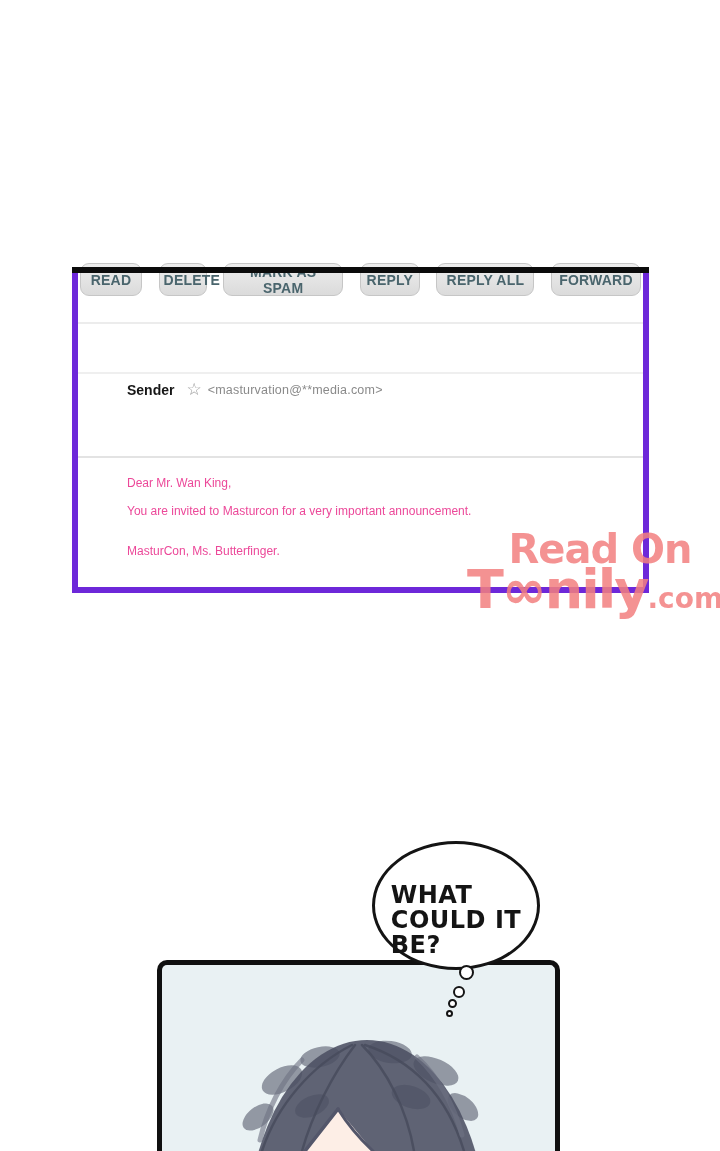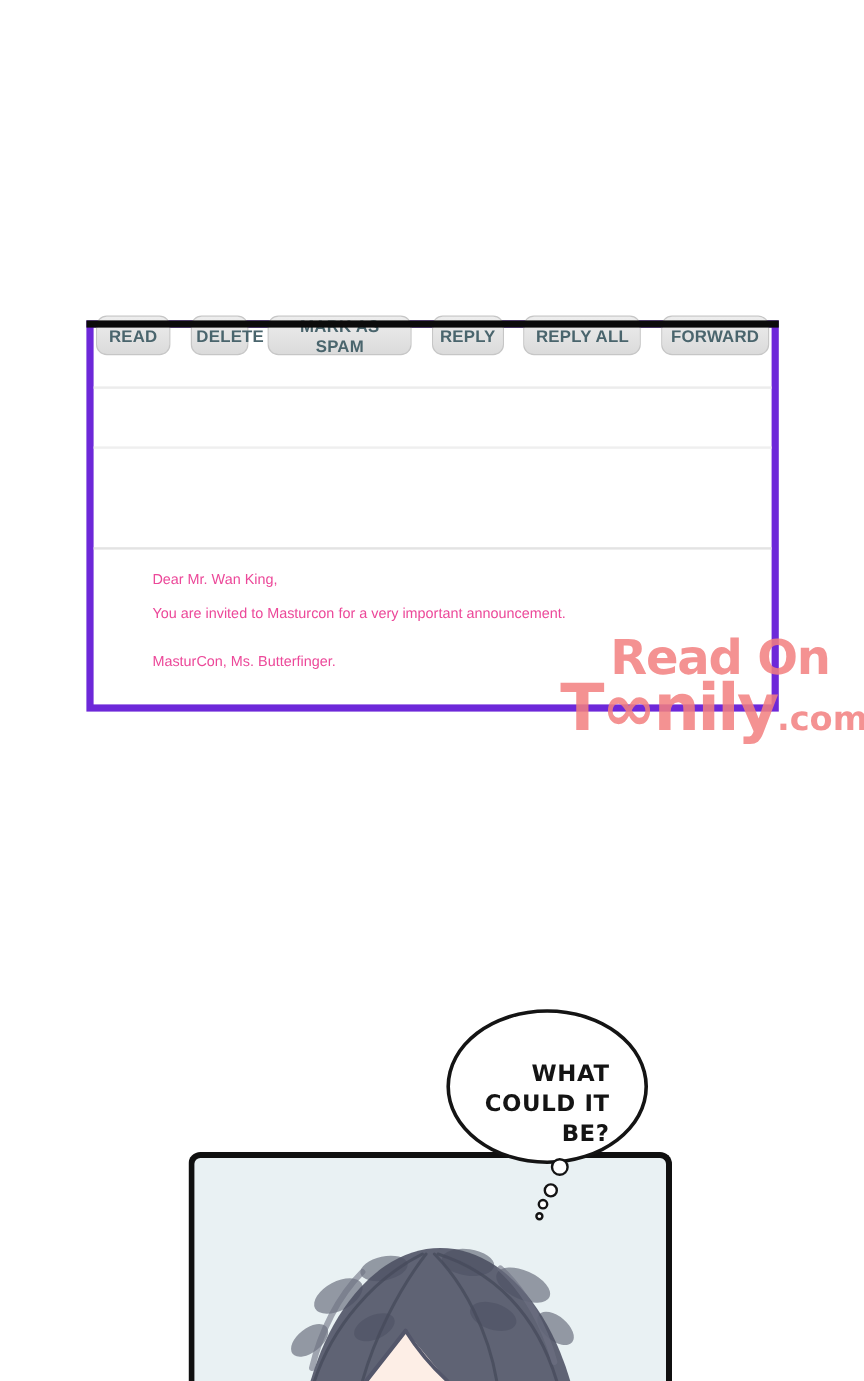--- a/index.html
+++ b/index.html
@@ -33,22 +33,22 @@
              font-family:"DejaVu Sans",sans-serif;font-weight:bold;text-align:center;
              pointer-events:none;}
   .wm1{left:460px;top:526px;width:280px;font-size:40px;letter-spacing:-1px;}
   .wm2{left:445px;top:560px;width:300px;font-size:54px;letter-spacing:-2px;line-height:60px;}
   .wm-suffix{font-size:28px;letter-spacing:0;}
 
   
   .bubble{position:absolute;left:372px;top:841px;width:168px;height:129px;
           box-sizing:border-box;border:3px solid #141414;border-radius:50%;
           background:#fff;z-index:6;display:flex;align-items:center;justify-content:center;}
-  .bubble-text{font-family:"DejaVu Sans",sans-serif;font-weight:bold;font-size:19px;
-               line-height:25px;color:#141414;text-align:right;letter-spacing:.5px;margin-top:29px;}
+  .bubble-text{font-family:"DejaVu Sans",sans-serif;font-weight:bold;font-size:24px;
+               line-height:25px;color:#141414;text-align:left;letter-spacing:.5px;margin-top:29px;}
   .tdot{position:absolute;box-sizing:border-box;background:#fff;border:2.5px solid #141414;
         border-radius:50%;z-index:7;}
   .tdot1{left:459px;top:965px;width:15px;height:15px;}
   .tdot2{left:453px;top:986px;width:12px;height:12px;}
   .tdot3{left:448px;top:999px;width:9px;height:9px;border-width:2px;}
   .tdot4{left:446px;top:1010px;width:7px;height:7px;border-width:2px;}
 
   
   .comic-panel{position:absolute;left:157px;top:960px;width:403px;height:191px;
                box-sizing:border-box;border:5px solid #101010;border-bottom:none;
@@ -68,20 +68,25 @@
       <button class="tb" style="width:120px">MARK AS SPAM</button>
       <button class="tb" style="width:60px">REPLY</button>
       <button class="tb" style="width:98px">REPLY ALL</button>
       <button class="tb" style="width:90px">FORWARD</button>
     </div>
     <div class="top-cover"></div>
 
     <div class="sep sep1"></div>
     <div class="sep sep2"></div>
 
+    <div class="frow sender-row">
+      <span class="flabel">Sender</span>
+      <span class="star">☆</span>
+      <span class="addr">&lt;masturvation@**media.com&gt;</span>
+    </div>
 
 
     <div class="sep sep3"></div>
 
     <div class="bodyline bl1">Dear Mr. Wan King,</div>
     <div class="bodyline bl2">You are invited to Masturcon for a very important announcement.</div>
     <div class="bodyline bl3">MasturCon, Ms. Butterfinger.</div>
   </div>
 
   <div class="watermark wm1">Read On</div>

